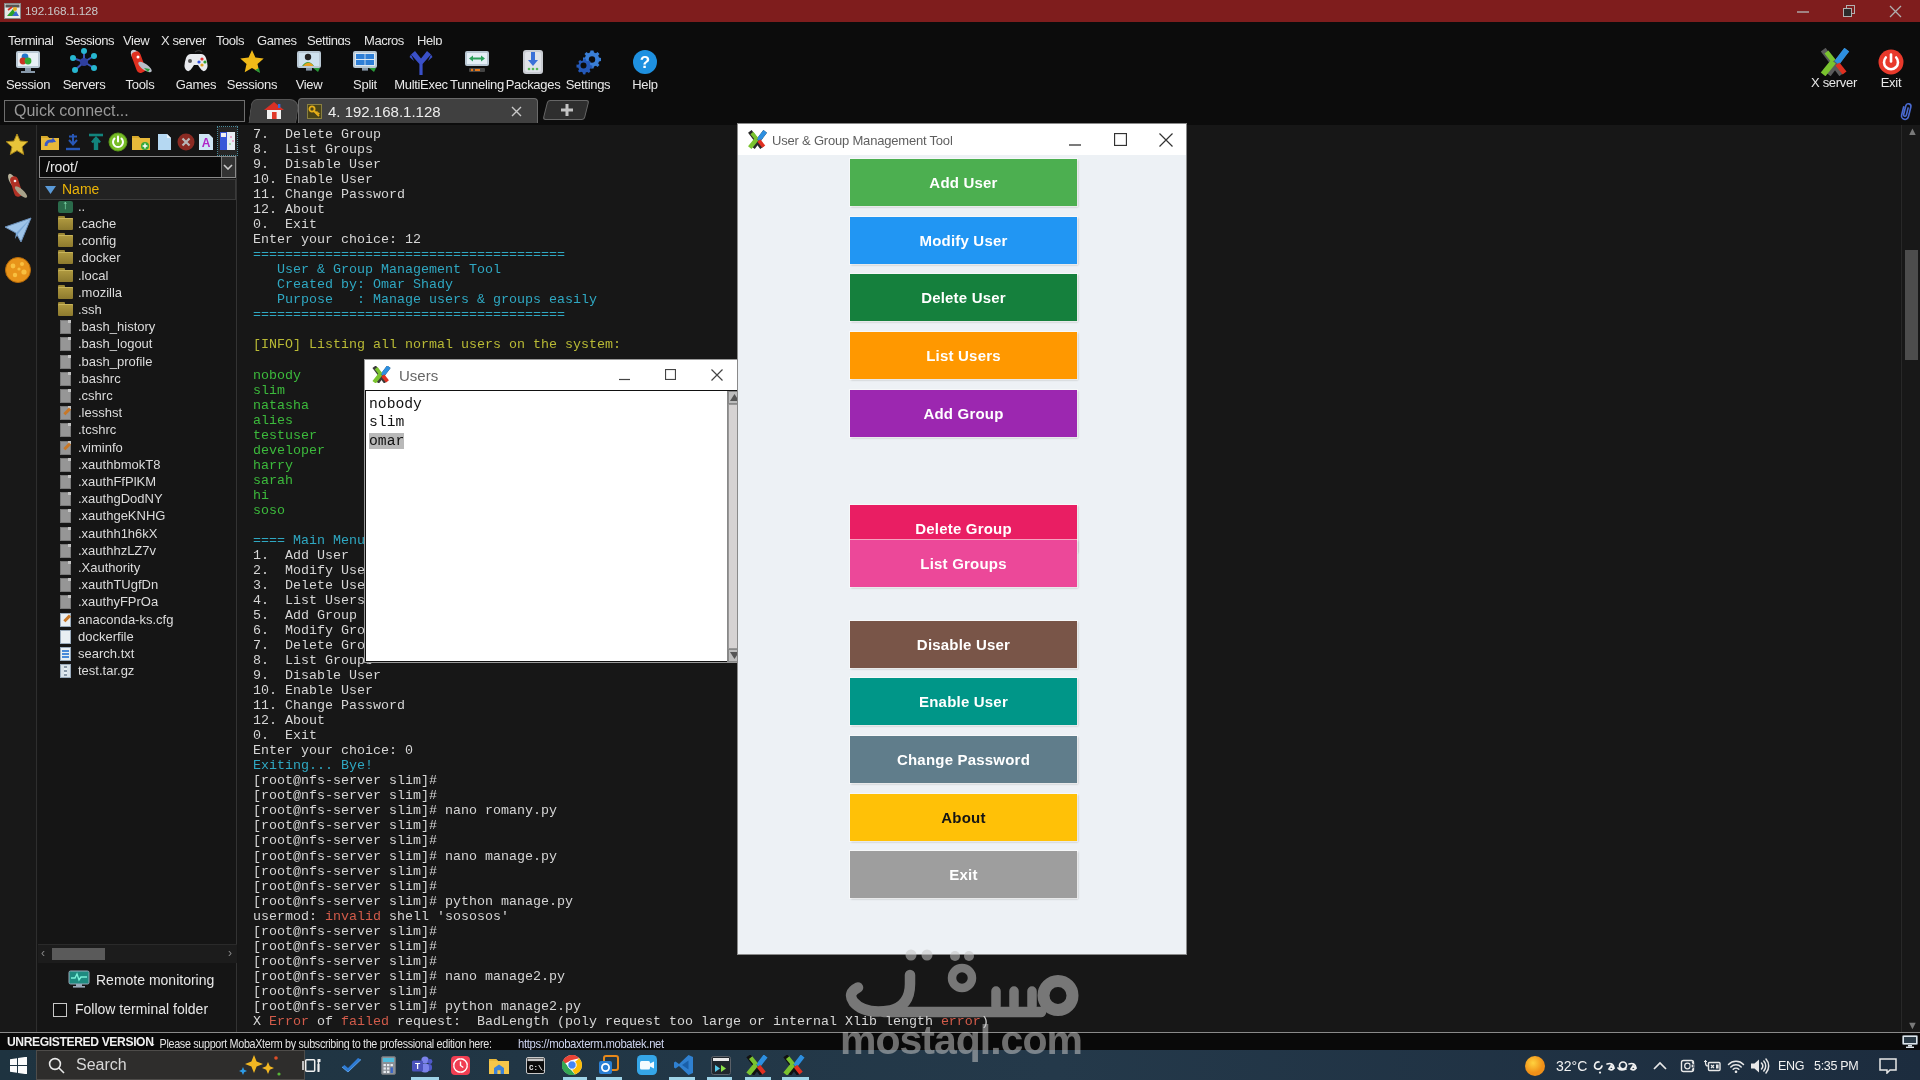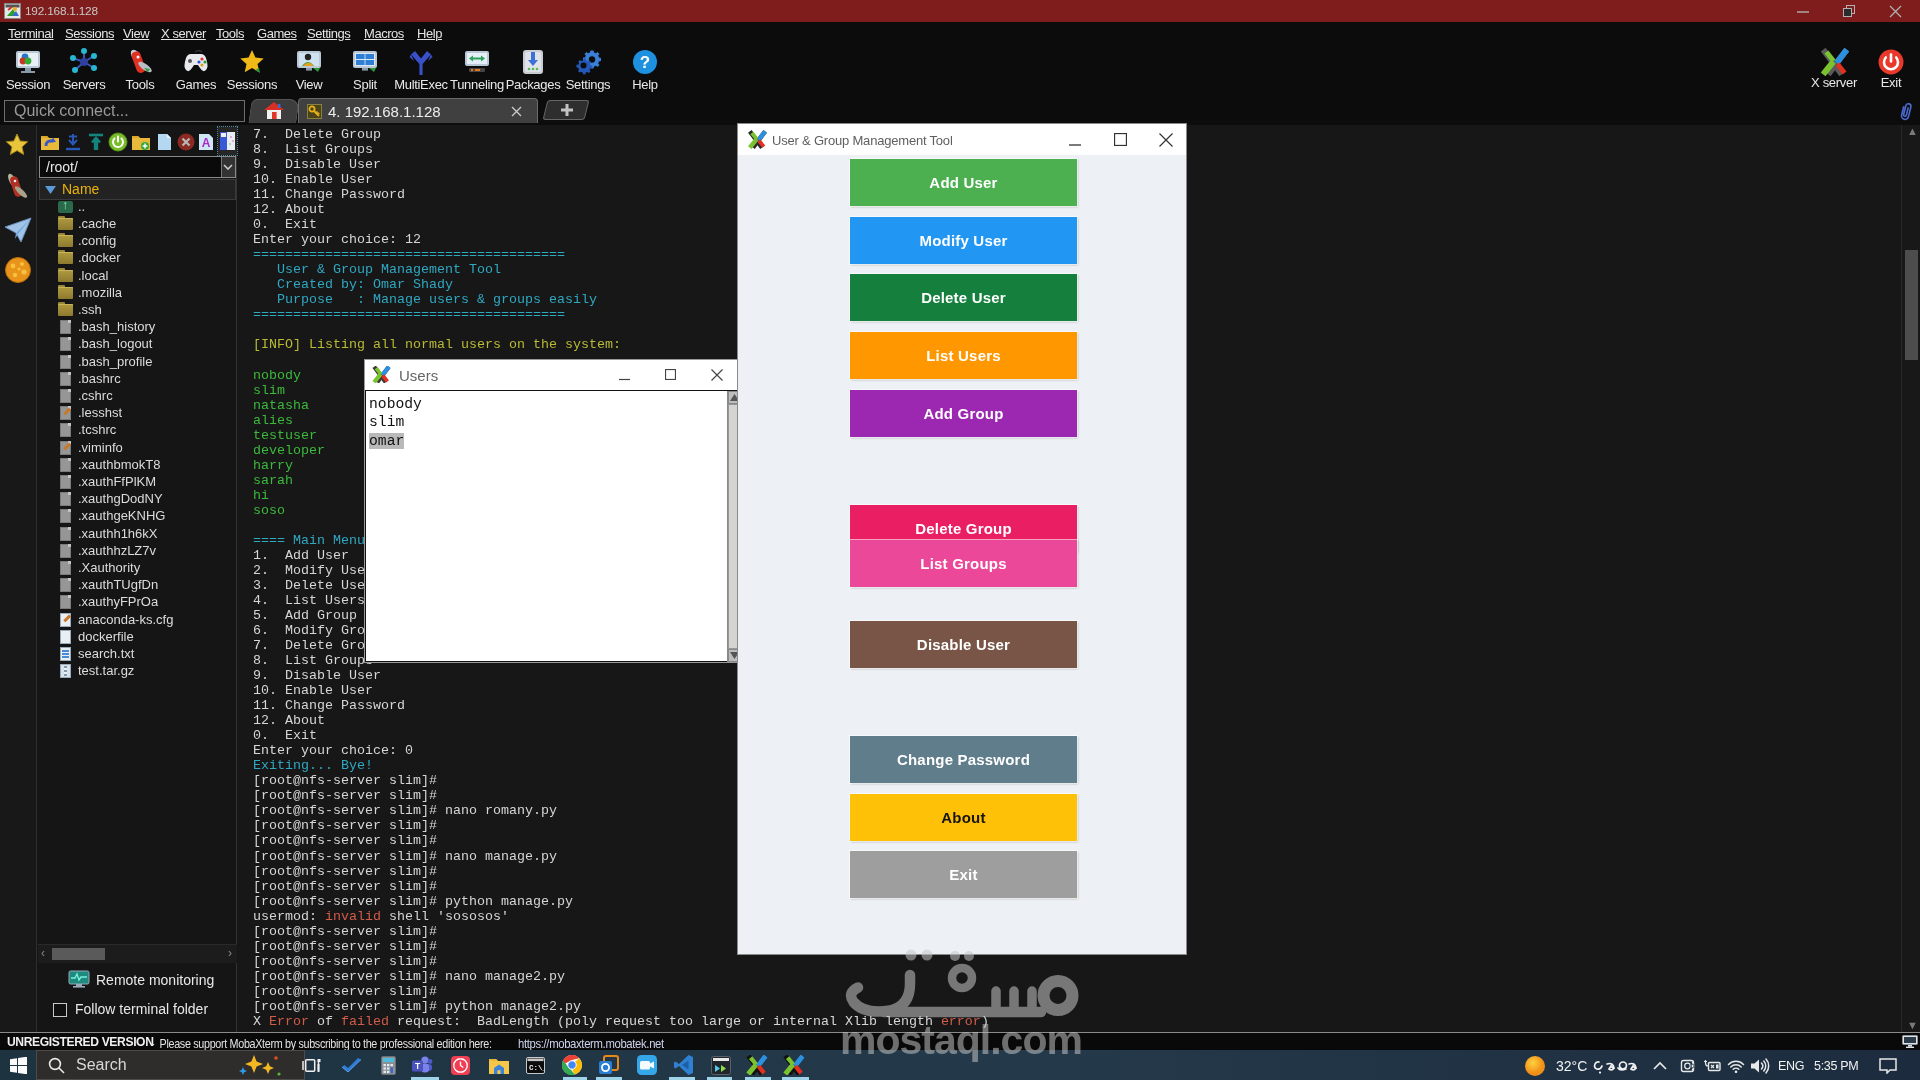--- a/index.html
+++ b/index.html
@@ -6,21 +6,21 @@
 html,body { width:1920px; height:1080px; overflow:hidden; background:#000; }
 body { font-family:"Liberation Sans", sans-serif; }
 #screen { position:absolute; left:0; top:0; width:1920px; height:1080px; background:#0d0d0d; }
 
 
 #titlebar { position:absolute; left:0; top:0; width:1920px; height:25px; background:#7f1d1d; }
 #titlebar .ttext { position:absolute; left:25px; top:4px; font-size:11.8px; letter-spacing:-0.2px; color:#c8c8c8; }
 
 
 #menubar { position:absolute; left:0; top:22px; width:1920px; height:23px; background:#0c0c0c; }
-.mi { position:absolute; top:4px; font-size:13px; letter-spacing:-0.45px; color:#e4e4e4;text-decoration:underline; }
+.mi { position:absolute; top:11px; font-size:13px; letter-spacing:-0.45px; color:#e4e4e4;text-decoration:underline; }
 
 
 #toolbar { position:absolute; left:0; top:45px; width:1920px; height:52px; background:#0c0c0c; }
 .tbi { position:absolute; top:1px; width:70px; text-align:center; }
 .tbi .lbl { display:block; margin-top:31px; font-size:13px; letter-spacing:-0.3px; color:#e8e8e8; }
 .tbi svg { position:absolute; top:2px; left:50%; margin-left:-14px; }
 
 
 #qcrow { position:absolute; left:0; top:97px; width:1920px; height:28px; background:#0c0c0c; }
 #qcbox { position:absolute; left:4px; top:3px; width:241px; height:22px; background:#131313; border:1px solid #6e6e6e; color:#9a9a9a; font-size:16px; padding-left:9px; line-height:20px; }
@@ -853,20 +853,21 @@
         </svg>
     </div>
     <div class="btn" style="top:35px;background:#4caf50">Add User</div>
     <div class="btn" style="top:93px;background:#2196f3">Modify User</div>
     <div class="btn" style="top:150px;background:#15803d">Delete User</div>
     <div class="btn" style="top:208px;background:#ff9800">List Users</div>
     <div class="btn" style="top:266px;background:#9c27b0">Add Group</div>
     <div class="btn" style="top:381px;background:#e91e63">Delete Group</div>
     <div class="btn" style="top:416px;background:#ec4899">List Groups</div>
     <div class="btn" style="top:497px;background:#795548">Disable User</div>
+    <div class="btn" style="top:554px;background:#009688">Enable User</div>
     <div class="btn" style="top:612px;background:#607d8b">Change Password</div>
     <div class="btn" style="top:670px;background:#ffc107;color:#151515">About</div>
     <div class="btn" style="top:727px;background:#9e9e9e">Exit</div>
   </div>
 
   <div id="watermark">
     <svg width="250" height="84" viewBox="0 0 250 84" style="position:absolute;left:838px;top:944px;opacity:0.55">
       <g fill="none" stroke="#c6c6c6" stroke-linecap="round">
         <circle cx="220" cy="51.5" r="14.5" stroke-width="12"></circle>
         <path d="M203 68 H46" stroke-width="10.5"></path>

